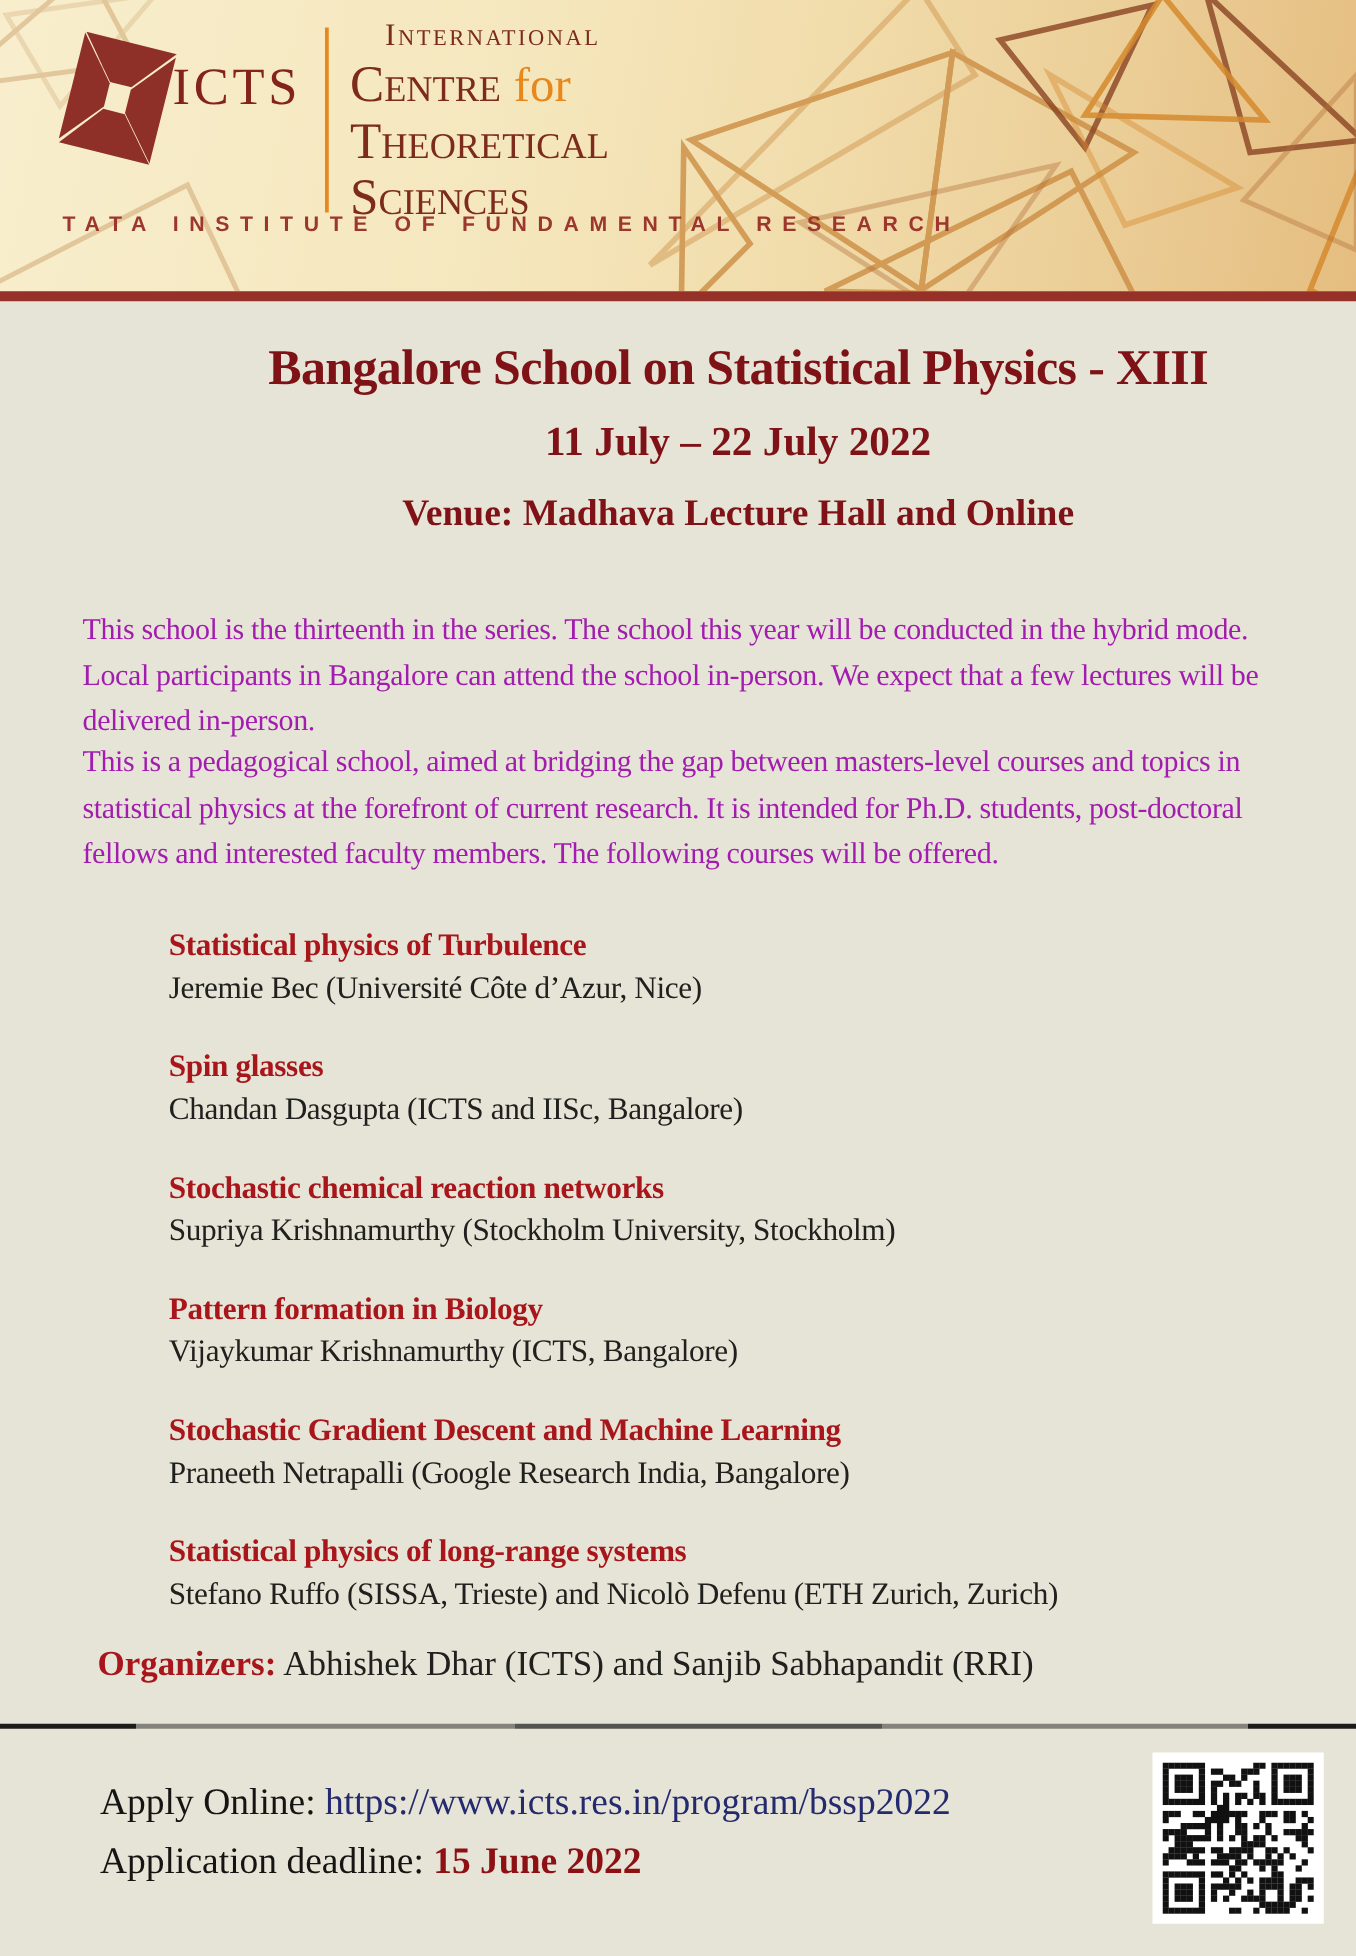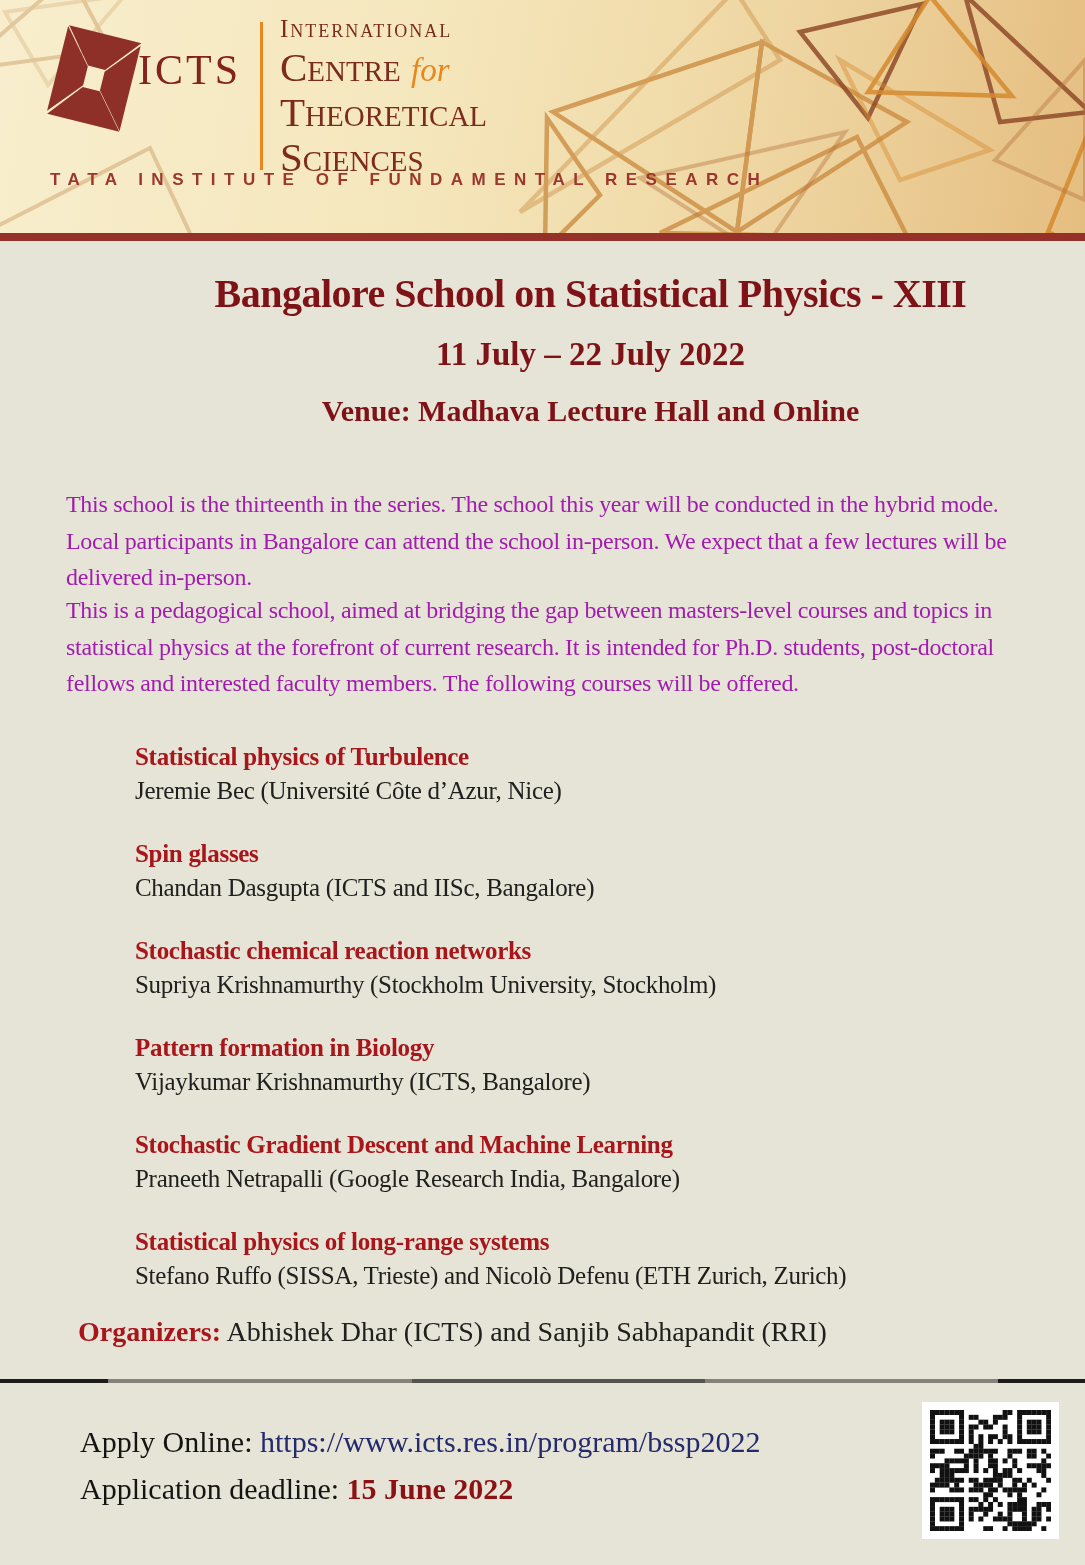--- a/index.html
+++ b/index.html
@@ -25,23 +25,23 @@
   #logo-mark svg{transform:rotate(14deg);}
   #logo-word{
     position:absolute;left:138px;top:46px;width:120px;
     font-size:42px;letter-spacing:3px;color:#84231c;font-variant:small-caps;
   }
   #org-rule{
     position:absolute;left:260px;top:22px;width:3px;height:148px;
     background:#e8881c;
   }
   #org-block{position:absolute;left:280px;top:16px;color:#7c2b1d;line-height:1;}
-  .org-l1{font-size:25px;letter-spacing:2px;font-variant:small-caps;}
+  .org-l1{font-size:25px;letter-spacing:2px;font-variant:small-caps;margin-left:28px;}
   .org-l2{font-size:41px;margin-top:6px;font-variant:small-caps;}
-  .org-for{font-style:italic;color:#e8871c;font-size:33px;font-variant:normal;text-transform:lowercase;}
+  .org-for{color:#e8871c;font-size:39px;font-variant:normal;text-transform:lowercase;}
   .org-l3,.org-l4{font-size:41px;margin-top:4px;font-variant:small-caps;}
   #institute-line{
     position:absolute;left:50px;top:170px;
     font-family:"Liberation Sans", sans-serif;font-weight:bold;
     font-size:17px;letter-spacing:8.5px;color:#9c372e;text-align:right;
   }
   
   .centered{position:absolute;left:0;width:1085px;text-align:center;padding-left:48px;}
   #title{top:270px;font-size:40px;font-weight:bold;color:#7f1216;letter-spacing:-0.5px;}
   #dates{top:336px;font-size:33px;font-weight:bold;color:#7f1216;}

